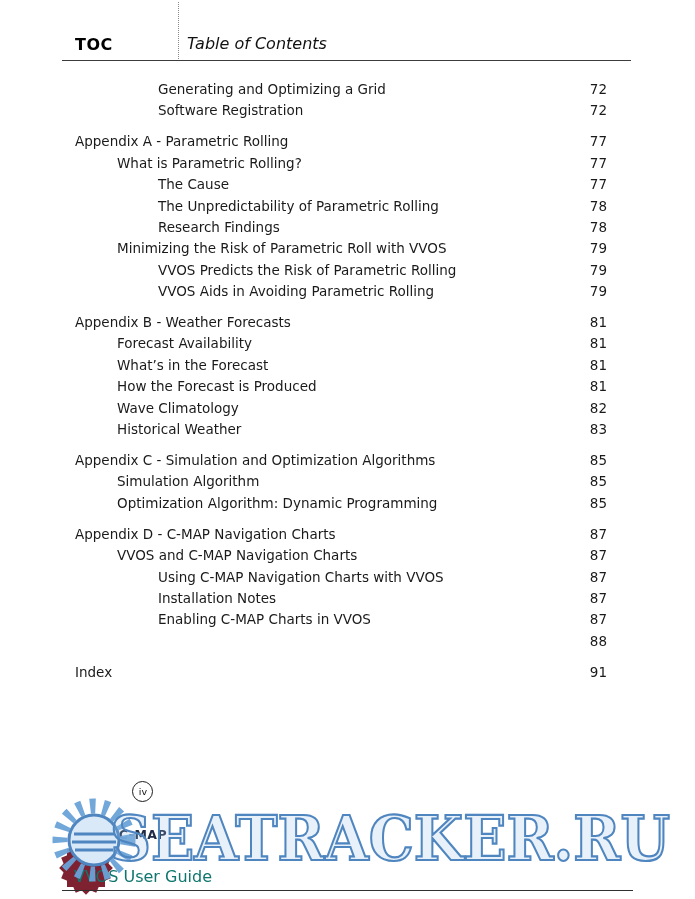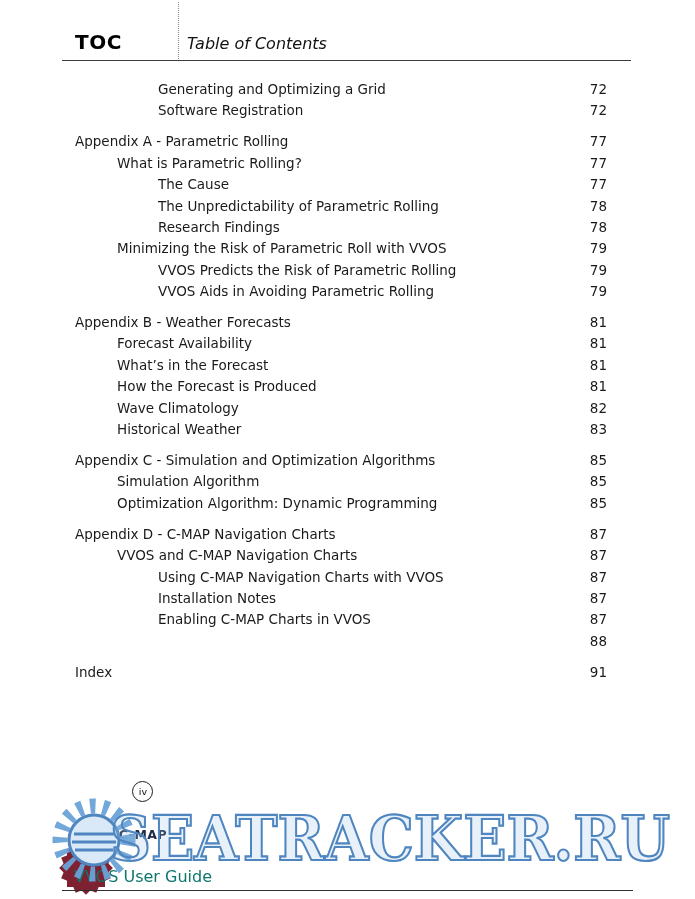--- a/index.html
+++ b/index.html
@@ -13,21 +13,21 @@
   }
   .page { position:absolute; inset:0; background:#fff; }
 
   
   .toc-header {
     position:absolute; top:0; left:62px; width:569px; height:60px;
     border-bottom:1px solid #3c3c3c;
   }
   .toc-header .toc-tag {
     position:absolute; left:13px; bottom:6px;
-    font-size:20px; font-weight:bold; letter-spacing:0.5px; color:#000;
+    font-size:16px; font-weight:bold; letter-spacing:0.5px; color:#000;
   }
   .toc-header .v-dotted {
     position:absolute; left:116px; top:2px; bottom:1px; width:0;
     border-left:1px dotted #8a8a8a;
   }
   .toc-header .toc-title {
     position:absolute; left:125px; bottom:7px;
     font-size:16px; font-style:italic; color:#111;
   }
 

